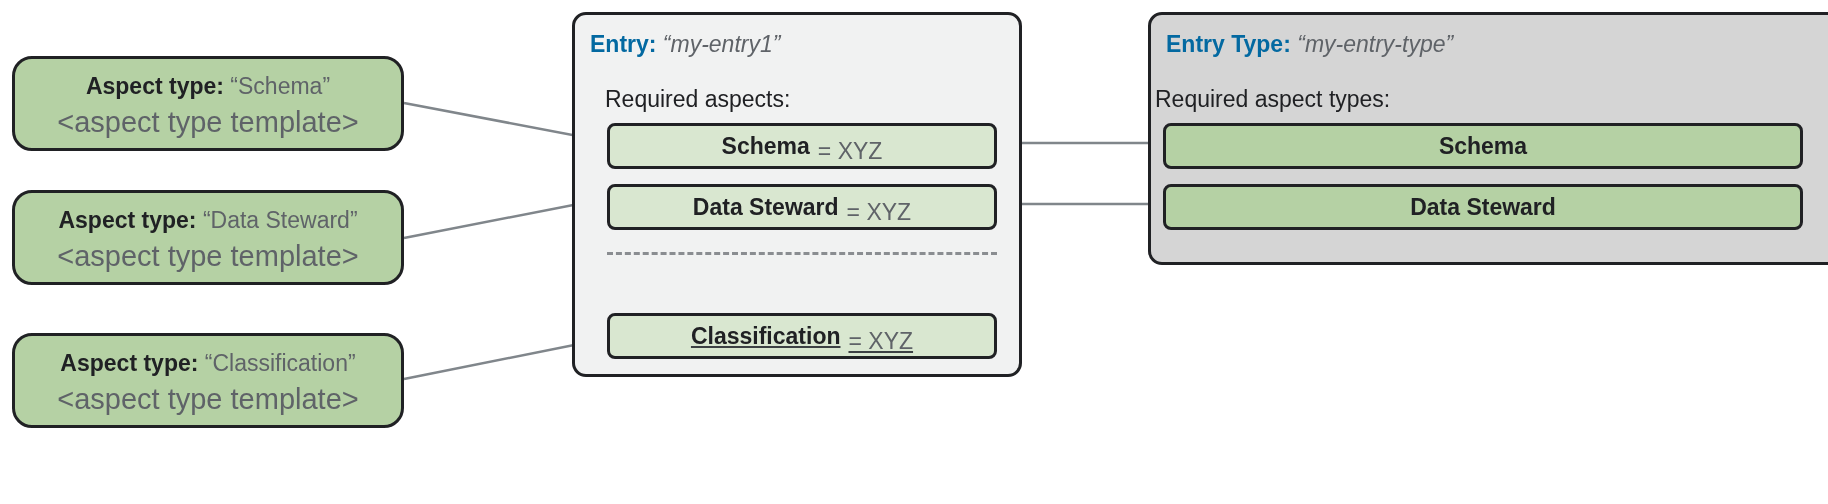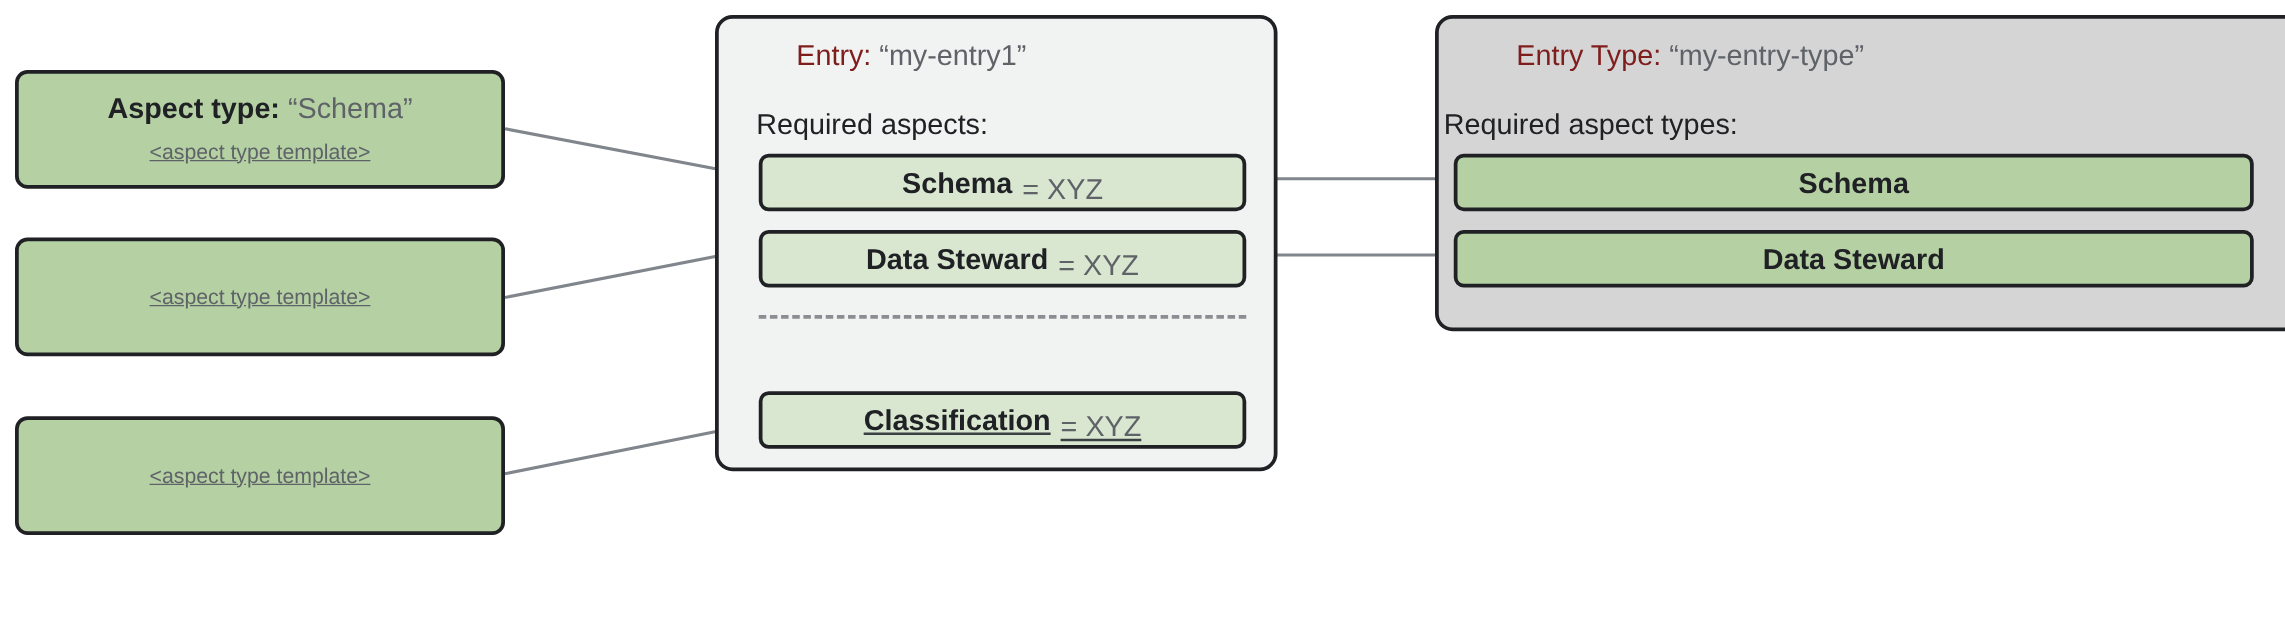--- a/index.html
+++ b/index.html
@@ -30,21 +30,21 @@
     width: 1828px;
     height: 504px;
     z-index: 1;
   }
 
   
   .node {
     position: absolute;
     box-sizing: border-box;
     border: 3px solid #202124;
-    border-radius: 10px;
+    border-radius: 20px;
     z-index: 2;
   }
 
   
   .aspect-type-card {
     background: #b5d1a4;
     width: 392px;
     height: 95px;
     left: 12px;
     display: flex;
@@ -59,25 +59,24 @@
     white-space: nowrap;
   }
   .aspect-type-card .line1 b {
     font-weight: bold;
     color: #202124;
   }
   .aspect-type-card .line1 span.q {
     color: #5f6368;
   }
   .aspect-type-card .line2 {
-    font-size: 17px;
+    font-size: 29px;
     line-height: 26px;
     color: #5f6368;
     white-space: nowrap;
-    text-decoration: underline;
   }
 
   #aspect-type-0 { top: 56px; }
   #aspect-type-1 { top: 190px; }
   #aspect-type-2 { top: 333px; }
 
   
   #entry-panel {
     left: 572px;
     top: 12px;
@@ -177,22 +176,22 @@
     align-items: center;
     justify-content: center;
     font-size: 23px;
     font-weight: bold;
     color: #202124;
     z-index: 3;
   }
   #et-aspect-0 { top: 108px; }
   #et-aspect-1 { top: 169px; }
 
-  .panel-title b { font-weight: normal; color: #7f1d1d; margin-left: 47px; }
-  .panel-title .q { color: #5f6368; }
+  .panel-title b { font-weight: bold; color: #0369a1; }
+  .panel-title .q { color: #5f6368; font-style: italic; }
 </style>
 </head>
 <body>
 
 <div id="canvas">
 
   <svg id="connectors" viewBox="0 0 1828 504" width="1828" height="504">
 
     <line x1="404" y1="103" x2="604" y2="141" stroke="#80868b" stroke-width="2.5"></line>
 
@@ -207,24 +206,32 @@
 
   <div class="node aspect-type-card" id="aspect-type-0">
     <div class="line1">
       <b>Aspect type:</b>
       <span class="q">“Schema”</span>
     </div>
     <div class="line2">&lt;aspect type template&gt;</div>
   </div>
 
   <div class="node aspect-type-card" id="aspect-type-1">
+    <div class="line1">
+      <b>Aspect type:</b>
+      <span class="q">“Data Steward”</span>
+    </div>
     <div class="line2">&lt;aspect type template&gt;</div>
   </div>
 
   <div class="node aspect-type-card" id="aspect-type-2">
+    <div class="line1">
+      <b>Aspect type:</b>
+      <span class="q">“Classification”</span>
+    </div>
     <div class="line2">&lt;aspect type template&gt;</div>
   </div>
 
   <div class="node" id="entry-panel">
     <div class="panel-title">
       <b>Entry:</b>
       <span class="q">“my-entry1”</span>
     </div>
 
     <div class="section-label" id="entry-required-label">Required aspects:</div>

